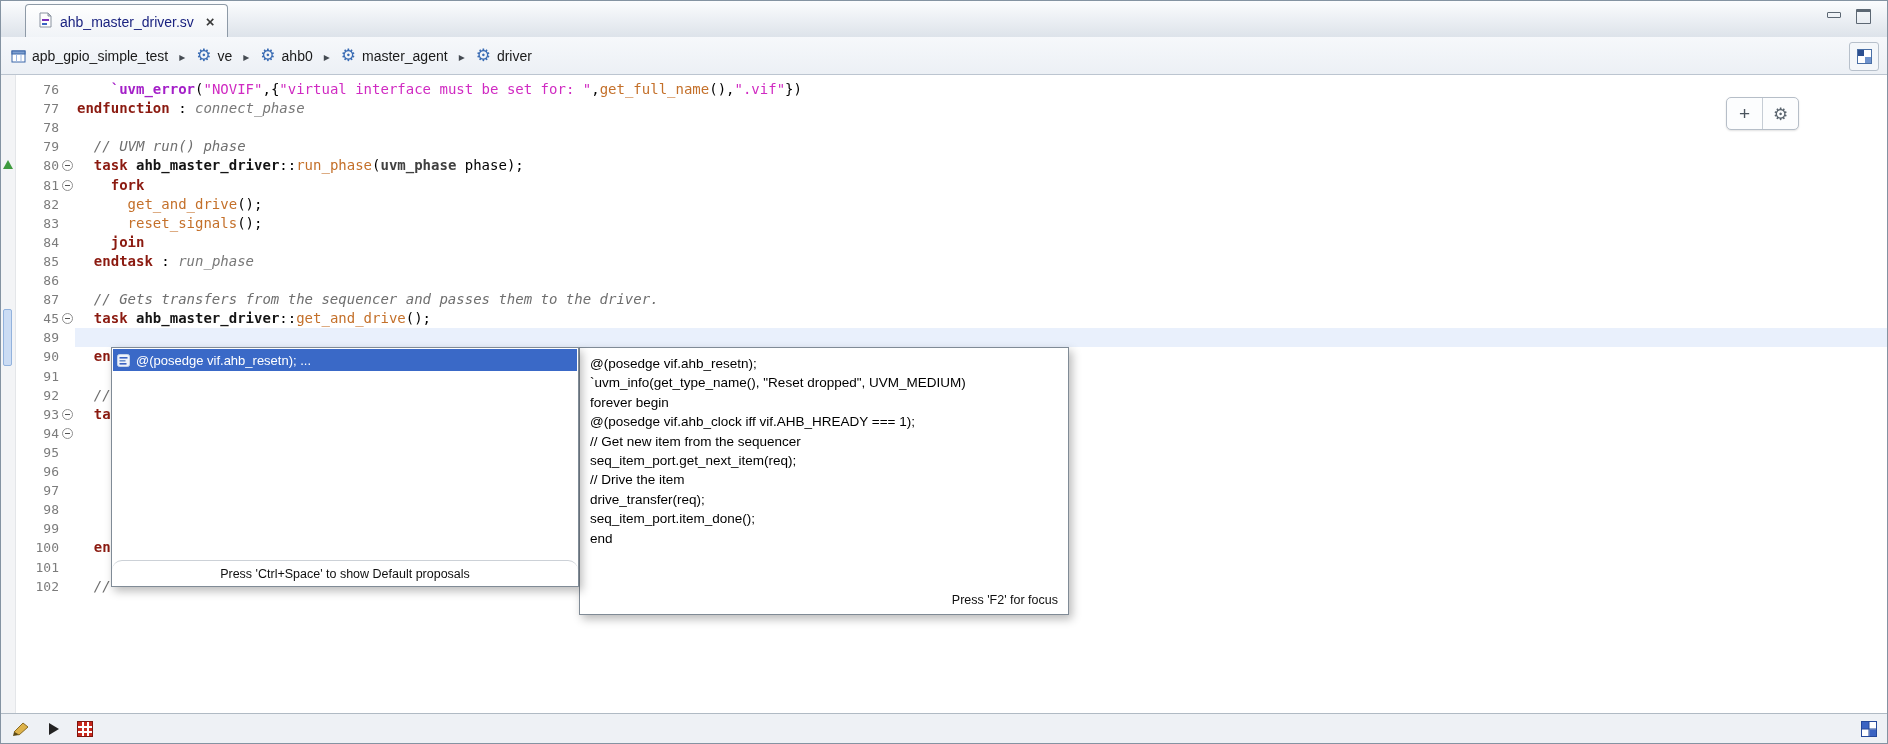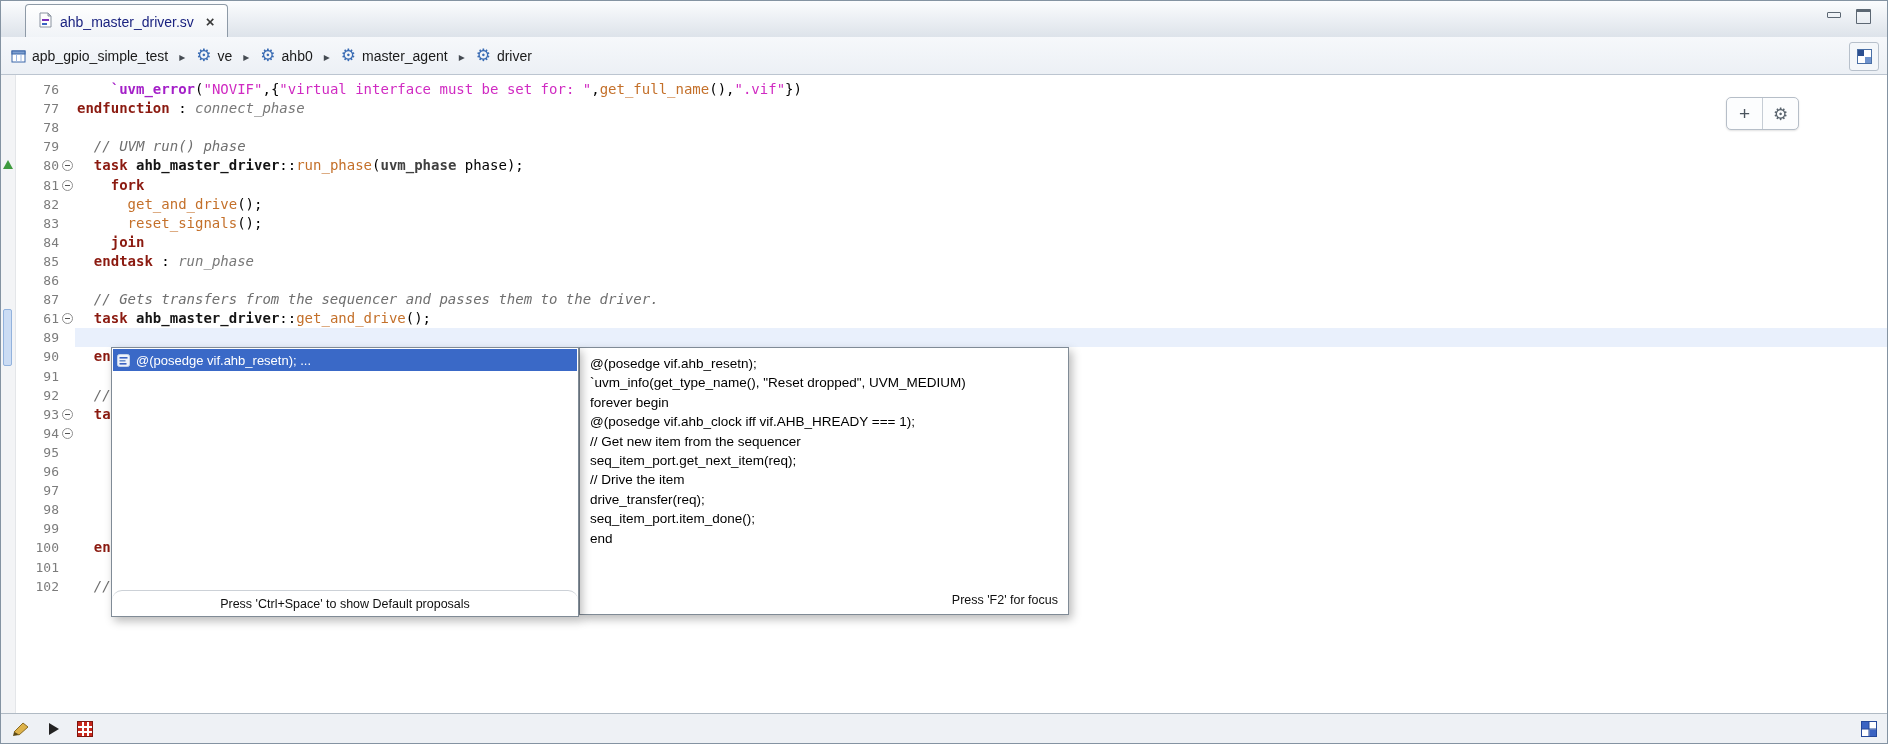--- a/index.html
+++ b/index.html
@@ -52,21 +52,21 @@
   .blue-ticks{position:absolute;left:2px;top:234px;width:9px;height:57px;background:#cbdcf4;border:1px solid #92b2dd;border-radius:2px;box-sizing:border-box;}
 
   
   .float-tools{position:absolute;top:96px;right:88px;display:flex;border:1px solid #b6bec8;border-radius:5px;
     background:#fcfdfe;box-shadow:0 1px 2px rgba(0,0,0,.12);z-index:5;}
   .ft-btn{width:35px;height:31px;display:flex;align-items:center;justify-content:center;font-size:19px;color:#4a545e;}
   .ft-btn + .ft-btn{border-left:1px solid #c6cdd5;}
   .ft-gear{font-family:"DejaVu Sans",sans-serif;font-size:17px;color:#5a646e;}
 
   
-  .assist-list{position:absolute;left:110px;top:346px;width:468px;height:270px;background:#fff;
+  .assist-list{position:absolute;left:110px;top:346px;width:468px;height:240px;background:#fff;
     border:1px solid #808b96;box-shadow:3px 4px 9px rgba(0,0,0,.28);z-index:10;box-sizing:border-box;}
   .proposal{display:flex;align-items:center;gap:6px;height:22px;margin:1px;background:#3a69c7;color:#fff;
     font-size:13px;padding:0 4px;}
   .prop-icon{display:flex;align-items:center;}
   .assist-hint{position:absolute;left:0;right:0;bottom:0;height:25px;border-top:1px solid #ccd1d7;
     display:flex;align-items:center;justify-content:center;font-size:12.5px;color:#101010;background:#fff;border-radius:10px;}
   .assist-info{position:absolute;left:578px;top:346px;width:490px;height:268px;background:#fff;
     border:1px solid #808b96;box-shadow:3px 4px 9px rgba(0,0,0,.28);z-index:9;box-sizing:border-box;
     padding:6px 10px;font-size:13.5px;line-height:19.4px;color:#000;}
   .info-hint{position:absolute;right:10px;bottom:4px;font-size:12.5px;color:#101010;}
@@ -211,21 +211,21 @@
           <span class="lnum">86</span>
           <span class="foldcell"></span>
           <span class="codetext"></span>
         </div>
         <div class="code-row" style="top: 215.1px;">
           <span class="lnum">87</span>
           <span class="foldcell"></span>
           <span class="codetext"><span>  </span><span class="tok-com">// Gets transfers from the sequencer and passes them to the driver.</span></span>
         </div>
         <div class="code-row" style="top: 234.2px;">
-          <span class="lnum">61</span>
+          <span class="lnum">45</span>
           <span class="foldcell">
             <span class="foldmark"></span>
           </span>
           <span class="codetext"><span>  </span><span class="tok-kw">task</span><span> </span><span class="tok-cls">ahb_master_driver</span><span>::</span><span class="tok-fn">get_and_drive</span><span>();</span></span>
         </div>
         <div class="code-row current" style="top: 253.3px;">
           <span class="lnum">89</span>
           <span class="foldcell"></span>
           <span class="codetext"></span>
         </div>

